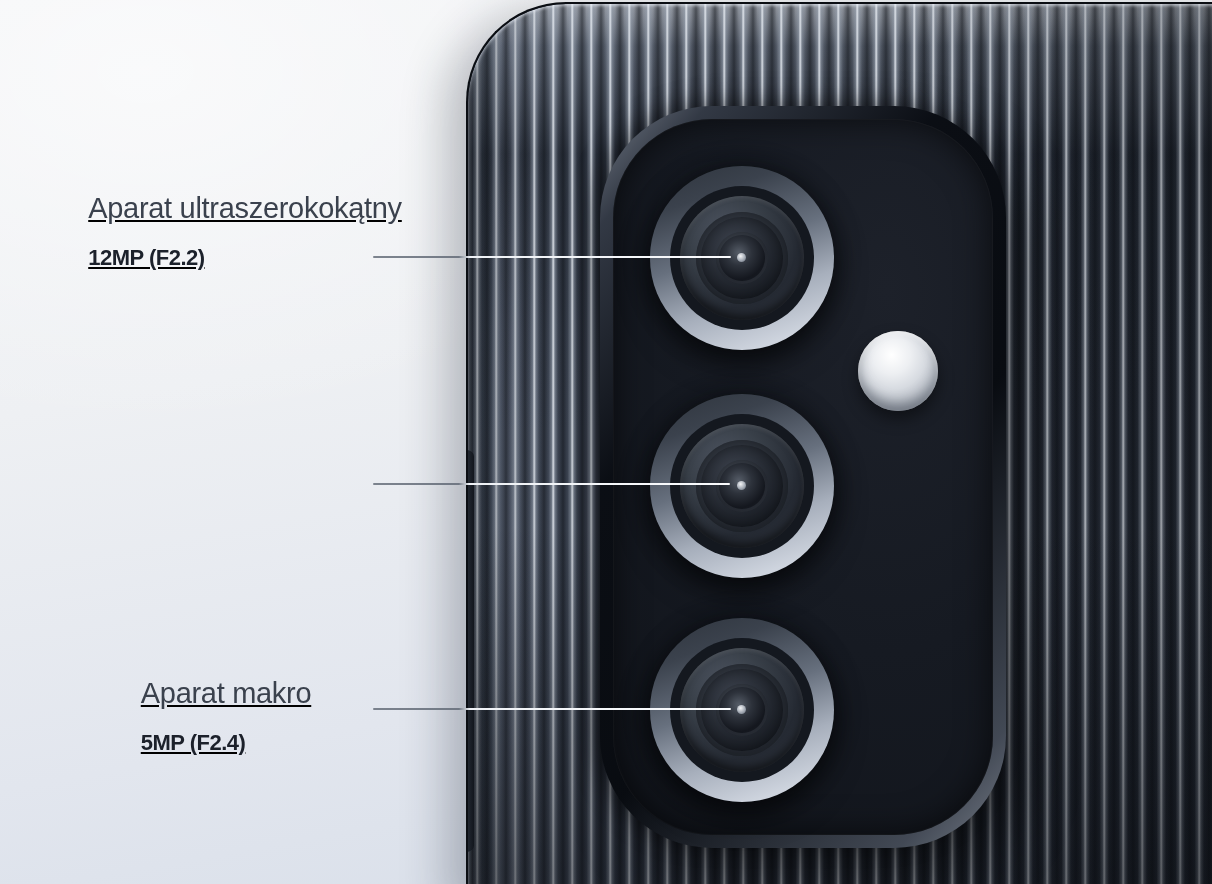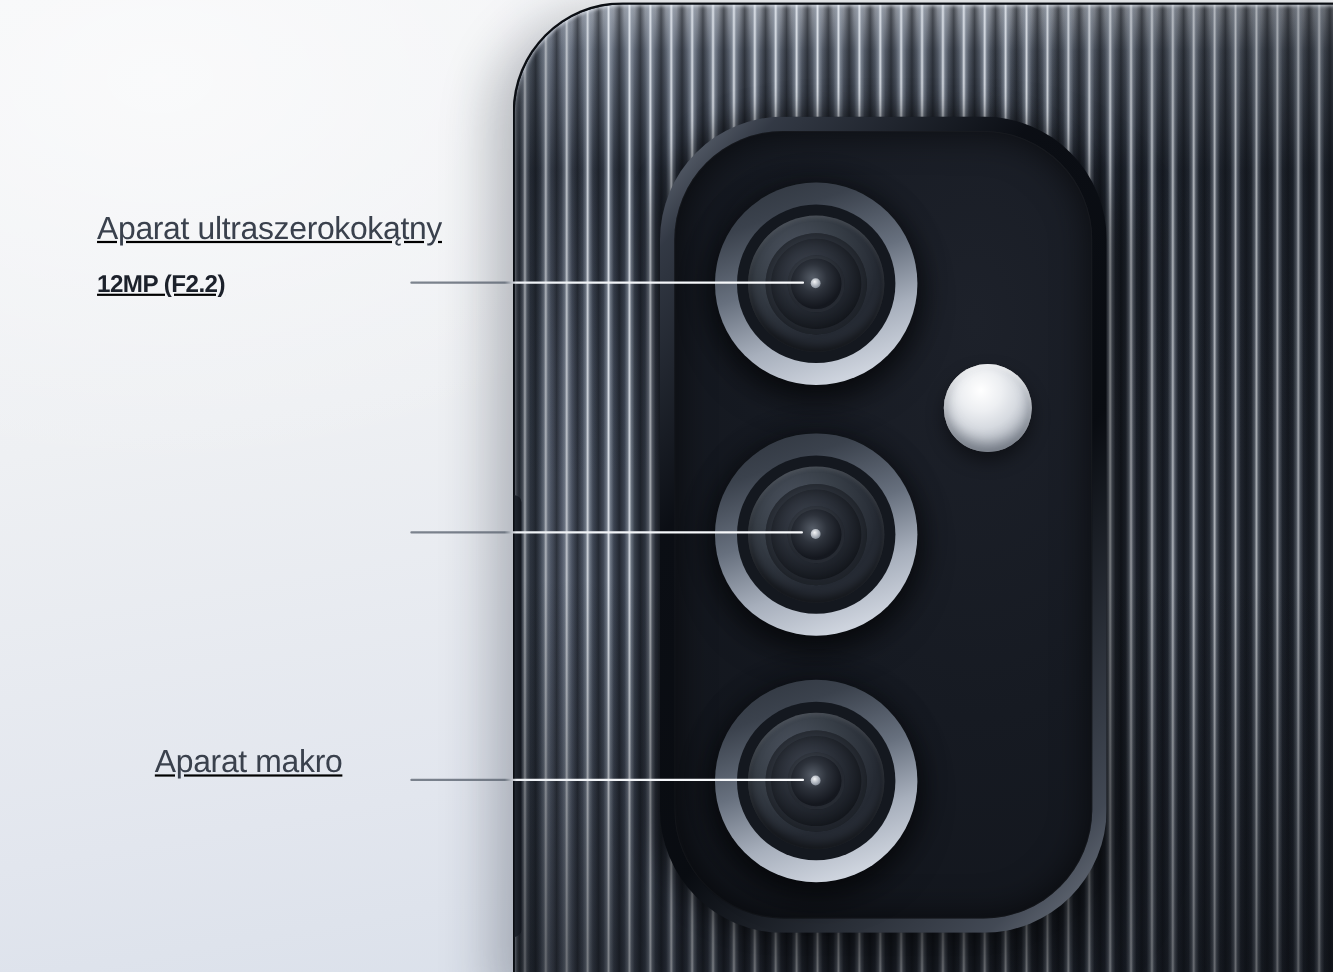--- a/index.html
+++ b/index.html
@@ -189,15 +189,16 @@
   <div class="label label-1">
     <div class="name">Aparat ultraszerokokątny</div>
     <div class="spec">12MP (F2.2)</div>
   </div>
 
   <div class="label label-2">
   </div>
 
   <div class="label label-3">
     <div class="name">Aparat makro</div>
+    <div class="spec">5MP (F2.4)</div>
   </div>
 
 </div>
 
 </body></html>

